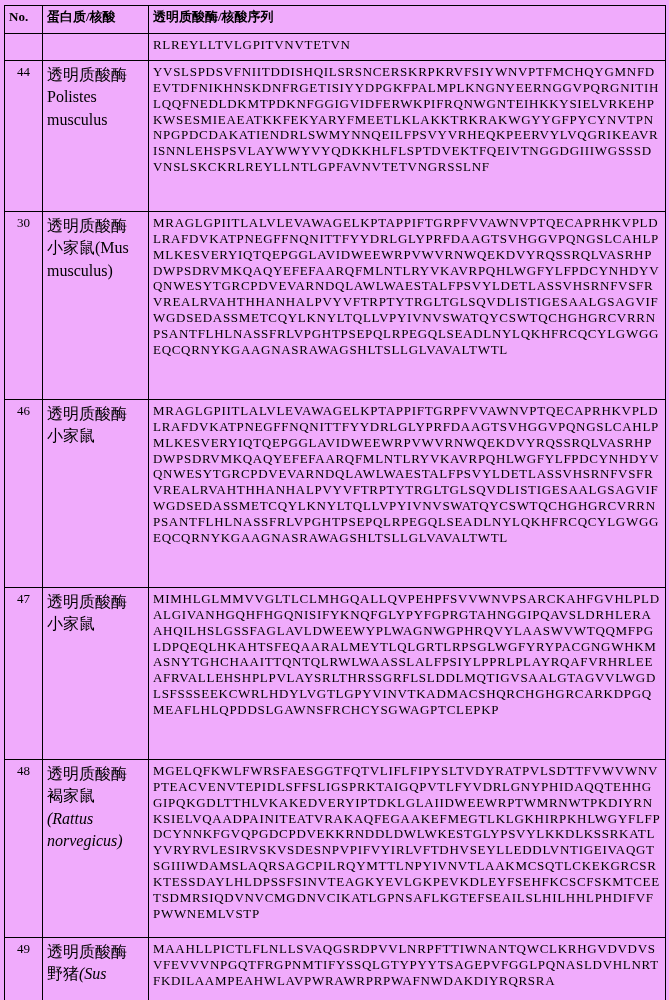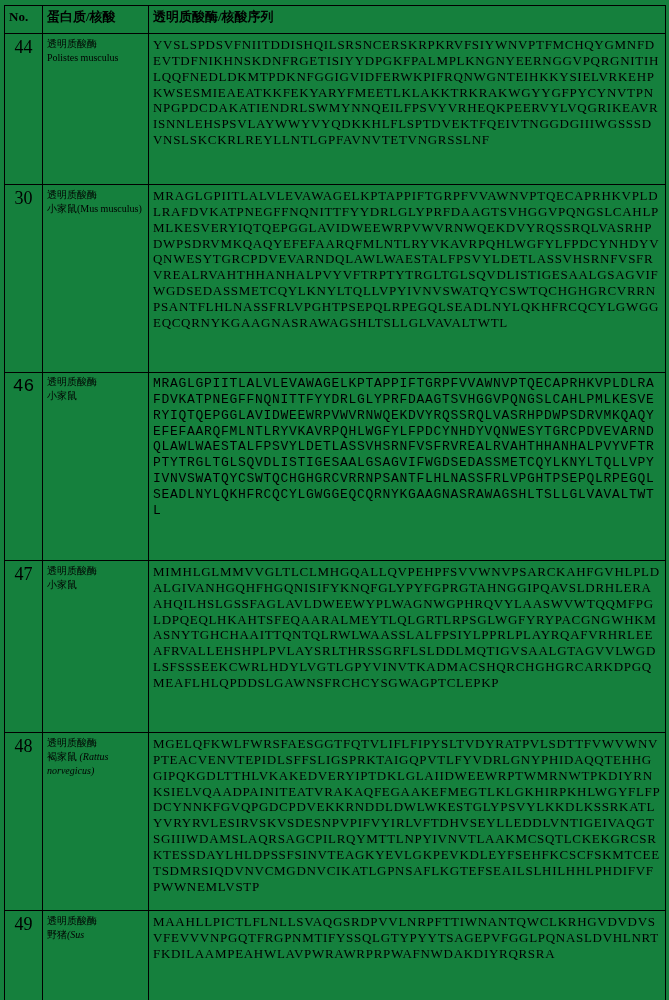--- a/index.html
+++ b/index.html
@@ -1,19 +1,19 @@
 <!DOCTYPE html>
 <html><head>
 <meta charset="utf-8">
 <style>
   html, body { margin: 0; padding: 0; background: #e8e8e8; }
   .page {
     width: 669px;
     height: 1000px;
-    background: #15803d;
+    background: #f0abfc;
     overflow: hidden;
     box-sizing: border-box;
     padding: 5px 4px 0 4px;
     font-family: "Liberation Serif", serif;
     color: #000;
   }
   table.seq-table {
     border-collapse: collapse;
     table-layout: fixed;
     width: 661px;
@@ -26,43 +26,43 @@
   }
   .seq-table th {
     font-weight: bold;
     text-align: left;
     font-size: 13px;
     line-height: 1.25;
     white-space: nowrap;
   }
   .no-cell {
     text-align: center;
-    font-size: 18px;
+    font-size: 13px;
     padding-left: 1px;
     padding-right: 1px;
   }
   .protein-cell {
-    font-size: 10px;
+    font-size: 16px;
     line-height: 1.4;
   }
   .protein-cell .species { display: block; }
   .seq {
     font-size: 13px;
     line-height: 1.22;
     letter-spacing: 0.7px;
     word-break: break-all;
     text-align: left;
   }
   .italic { font-style: italic; }
   
   tr.r-head { height: 28px; }
   tr.r-cont { height: 27px; }
   tr.r-44 { height: 151px; }
   tr.r-45 { height: 188px; }
-  tr.r-46 { height: 188px; font-family: Liberation Mono, monospace; }
+  tr.r-46 { height: 188px; }
   tr.r-47 { height: 172px; }
   tr.r-48 { height: 178px; margin-left: 16px; }
   tr.r-49 { height: 100px; }
 </style>
 </head>
 <body>
 
 <div class="page">
   <table class="seq-table">
     <colgroup>
@@ -71,20 +71,30 @@
       <col style="width:517px">
     </colgroup>
 
     <tbody>
         <tr class="r-head">
       <th>No.</th>
       <th>蛋白质/核酸</th>
       <th>透明质酸酶/核酸序列</th>
     </tr>
 
+    <tr class="r-cont">
+      <td class="no-cell"></td>
+      <td class="protein-cell">
+        <span></span>
+        <span class="species"><span></span><span class="italic"></span></span>
+      </td>
+      <td>
+        <div class="seq">RLREYLLTVLGPITVNVTETVN</div>
+      </td>
+    </tr>
 
     <tr class="r-44">
       <td class="no-cell">44</td>
       <td class="protein-cell">
         <span>透明质酸酶</span>
         <span class="species"><span>Polistes musculus</span><span class="italic"></span></span>
       </td>
       <td>
         <div class="seq">YVSLSPDSVFNIITDDISHQILSRSNCERSKRPKRVFSIYWNVPTFMCHQYGMNFDEVTDFNIKHNSKDNFRGETISIYYDPGKFPALMPLKNGNYEERNGGVPQRGNITIHLQQFNEDLDKMTPDKNFGGIGVIDFERWKPIFRQNWGNTEIHKKYSIELVRKEHPKWSESMIEAEATKKFEKYARYFMEETLKLAKKTRKRAKWGYYGFPYCYNVTPNNPGPDCDAKATIENDRLSWMYNNQEILFPSVYVRHEQKPEERVYLVQGRIKEAVRISNNLEHSPSVLAYWWYVYQDKKHLFLSPTDVEKTFQEIVTNGGDGIIIWGSSSDVNSLSKCKRLREYLLNTLGPFAVNVTETVNGRSSLNF</div>
       </td>

